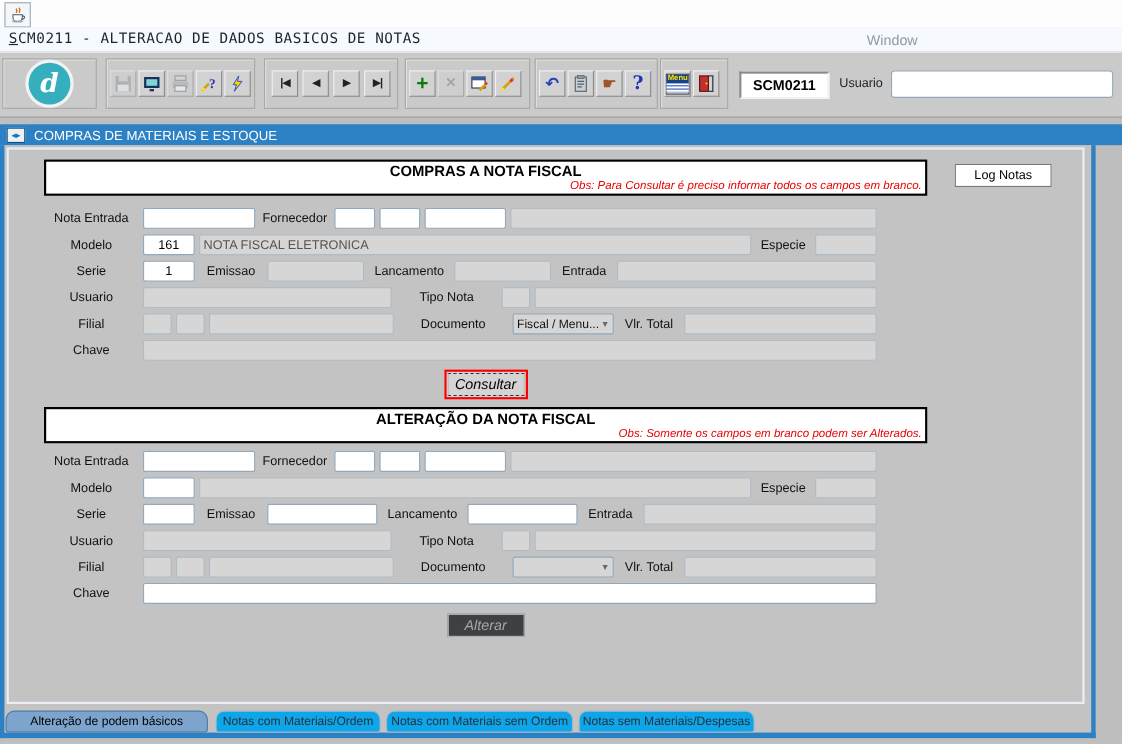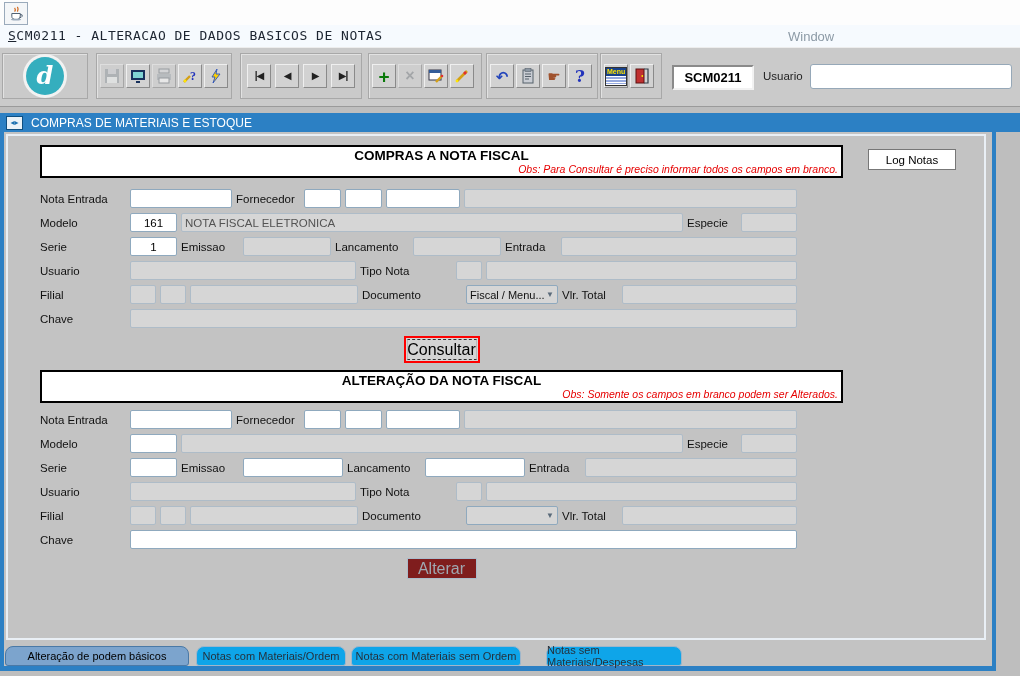--- a/index.html
+++ b/index.html
@@ -45,34 +45,34 @@
   #mdi-bottom{left:0;top:666px;width:996px;height:5px;}
   #mdi-body{position:absolute;left:4px;top:132px;width:988px;height:534px;background:#C3C3C3;}
   #inner-panel{position:absolute;left:6px;top:134px;width:980px;height:506px;border:2px solid #E9EFF5;box-sizing:border-box;}
   
   .secbox{position:absolute;left:40px;width:803px;height:33px;background:#fff;border:2px solid #000;box-sizing:border-box;}
   .sectitle{text-align:center;font-weight:bold;font-size:13.5px;margin-top:1px;font-family:"Liberation Sans",sans-serif;}
   .secobs{position:absolute;right:3px;bottom:1px;color:#E60000;font-size:10.5px;font-style:italic;}
   
   .formarea{position:absolute;left:40px;width:757px;}
   .frow{display:flex;align-items:center;gap:4px;height:21px;margin-bottom:3px;}
-  .flabel{text-align:left;white-space:nowrap;font-size:11.5px;color:#111;flex:none;}
+  .flabel{text-align:center;white-space:nowrap;font-size:11.5px;color:#111;flex:none;}
   .fin{height:19px;border:1px solid #8FA9BE;border-radius:2px;background:#fff;font-size:11.5px;padding:0 3px;box-sizing:border-box;flex:none;font-family:"Liberation Sans",sans-serif;}
   .fin.grow{flex:1 1 auto;min-width:0;}
   .fin.dis{background:#D6D6D6;border-color:#AEBCC8;}
   .fin.ctr{text-align:center;}
   .fdrop{height:19px;border:1px solid #8FA9BE;border-radius:2px;background:#D6D6D6;display:flex;align-items:center;justify-content:space-between;padding:0 3px;box-sizing:border-box;flex:none;font-size:11px;color:#111;}
   .fdrop .arrow{color:#5A6A7A;font-size:8px;}
   
   #log-notas{position:absolute;left:868px;top:149px;width:88px;height:21px;background:#fff;border:1px solid #777;font-size:11.5px;box-sizing:border-box;display:flex;align-items:center;justify-content:center;}
   .btnrow{position:absolute;left:40px;width:803px;display:flex;justify-content:center;}
   #red-outline{border:2px solid #FF0000;padding:1px;background:#D4D4D4;}
-  .winbtn{width:70px;height:21px;background:#D4D4D4;color:#000;font-size:16px;box-sizing:border-box;display:flex;align-items:center;justify-content:center;border:1px solid #8A9AAA;}
+  .winbtn{width:70px;height:21px;background:#D4D4D4;color:#000;font-size:13px;box-sizing:border-box;display:flex;align-items:center;justify-content:center;border:1px solid #8A9AAA;font-style:italic;}
   #consultar-btn{border-top:1px dashed #333;border-bottom:1px dashed #333;border-left-color:#B9B9B9;border-right-color:#B9B9B9;}
-  #alterar-btn{background:#7f1d1d;color:#9FA8B1;border:1px solid #ABBCCB;}
+  #alterar-btn{background:#404040;color:#9FA8B1;border:1px solid #ABBCCB;}
   
   .tab{position:absolute;top:646px;height:20px;border-radius:8px 8px 3px 3px;display:flex;align-items:center;justify-content:center;font-size:11px;box-sizing:border-box;}
   .tab.active{background:#7CA4CD;border:1px solid #4A79A6;color:#000;z-index:2;}
   .tab.idle{background:#0ea5e9;border:1px solid #9FB6CB;color:#25313D;}
   svg{display:block;}
 </style>
 </head>
 <body>
 
 <div id="top-strip">
@@ -352,13 +352,13 @@
   </div>
 </div>
 
 <div class="btnrow" style="top:558px;">
   <button id="alterar-btn" class="winbtn" disabled="">Alterar</button>
 </div>
 
 <div class="tab active" style="left:5px;width:184px;">Alteração de podem básicos</div>
 <div class="tab idle" style="left:196px;width:150px;">Notas com Materiais/Ordem</div>
 <div class="tab idle" style="left:351px;width:170px;">Notas com Materiais sem Ordem</div>
-<div class="tab idle" style="left:526px;width:136px;margin-left:20px;">Notas sem Materiais/Despesas</div>
+<div class="tab idle" style="left:526px;width:160px;">Notas sem Materiais/Despesas</div>
 
 </body></html>

